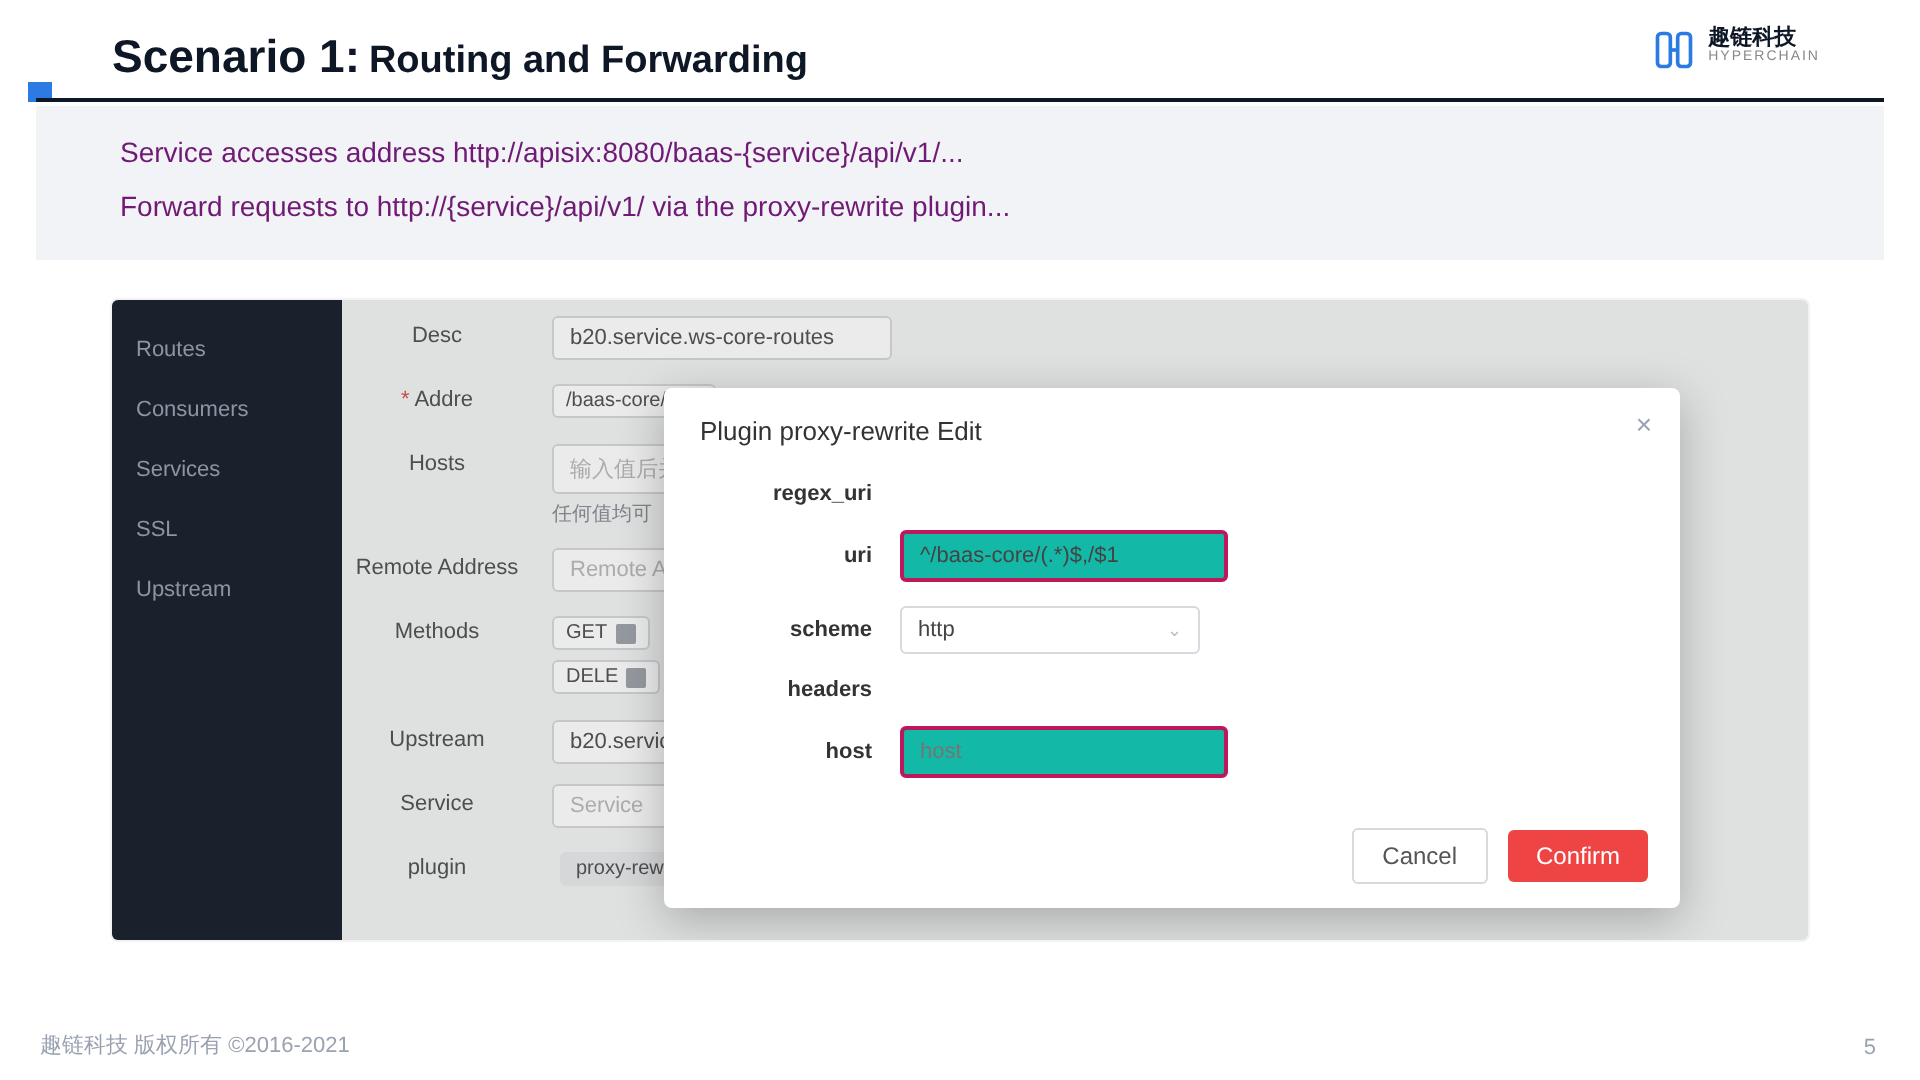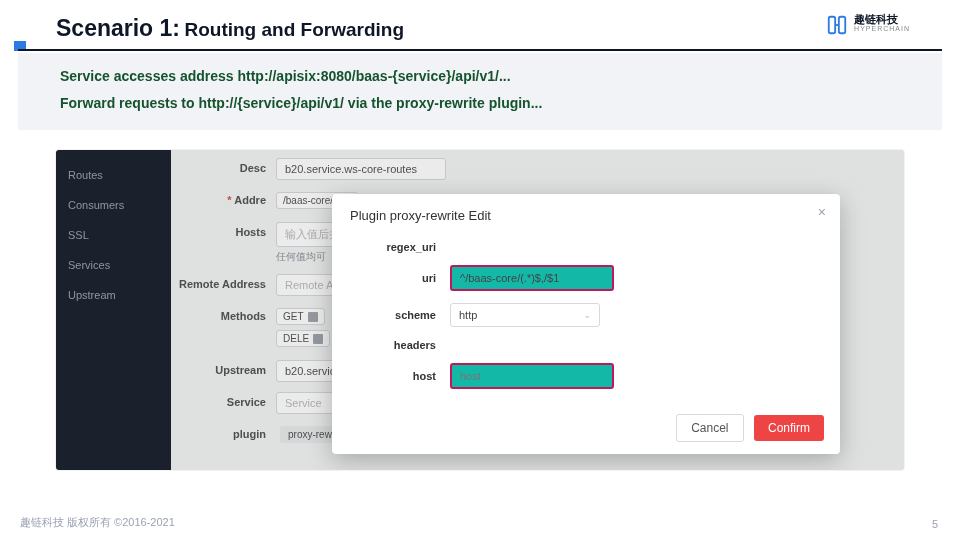--- a/index.html
+++ b/index.html
@@ -8,27 +8,27 @@
   .header-row { position: absolute; top: 14px; left: 56px; right: 50px; display: flex; align-items: baseline; justify-content: space-between; gap: 28px; }
   .title-group { font-weight: 700; color: #0e1726; }
   .t-big { font-size: 23px; }
   .t-sm { font-size: 19px; }
   .logo { display: flex; align-items: flex-start; gap: 6px; }
   .logo-txt { font-size: 11px; color: #0e1726; font-weight: 700; line-height: 1; }
   .logo-sub { font-size: 7px; color: #888; letter-spacing: 1px; line-height: 1; }
   .hr { position: absolute; top: 49px; left: 18px; right: 18px; height: 2px; background: #0e1726; }
   .blue-block-corner { position: absolute; top: 41px; left: 14px; width: 12px; height: 10px; background: #2c7be5; }
   .info-box { position: absolute; top: 53px; left: 18px; right: 18px; background: #f1f3f6; padding: 10px 42px 14px; }
-  .info-line { color: #14532d; font-size: 14px; font-weight: 700; line-height: 1.9; }
+  .info-line { color: #701a75; font-size: 14px; font-weight: 400; line-height: 1.9; }
   .screenshot { position: absolute; top: 150px; left: 56px; width: 848px; height: 320px; background: #f2f3f4; border-radius: 3px; overflow: hidden; box-shadow: 0 0 0 1px rgba(0,0,0,0.05); }
   .sidebar { position: absolute; left: 0; top: 0; bottom: 0; width: 115px; background: #1e2430; padding-top: 10px; }
   .nav-item { color: #9aa2b1; font-size: 11px; padding: 9px 12px; }
   .form-area { position: absolute; left: 115px; top: 0; right: 0; bottom: 0; padding: 8px 0 8px 0; }
   .f-row { display: flex; align-items: flex-start; margin-bottom: 10px; }
-  .f-lbl { width: 105px; text-align: right; padding-right: 10px; font-size: 11px; color: #555; padding-top: 4px; font-weight: 700; }
+  .f-lbl { width: 105px; text-align: center; padding-right: 10px; font-size: 11px; color: #555; padding-top: 4px; font-weight: 400; }
   .req::before { content: "* "; color: #d9534f; }
   .f-ctl { flex: 1; }
   .pill-input { display: inline-block; background: #fff; border: 1px solid #d6d9dd; border-radius: 3px; padding: 4px 8px; font-size: 11px; color: #555; min-width: 170px; }
   .placeholder { color: #bbb; }
   .sub-help { font-size: 10px; color: #8b8f96; margin-top: 3px; }
   .tag { display: inline-flex; align-items: center; background: #fff; border: 1px solid #d6d9dd; border-radius: 3px; padding: 2px 6px; font-size: 10px; color: #555; margin: 0 3px 3px 0; }
   .tag-square { width: 10px; height: 10px; background: #a0a6ad; display: inline-block; margin-left: 4px; border-radius: 1px; }
   .small-pill { display: inline-block; background: #e8eaec; border-radius: 3px; padding: 3px 8px; font-size: 10px; color: #555; margin-left: 4px; }
   .modal-bg { position: absolute; inset: 0; background: rgba(0,0,0,0.08); }
   .modal { position: absolute; left: 276px; top: 44px; width: 508px; height: 260px; background: #fff; border-radius: 4px; box-shadow: 0 6px 24px rgba(0,0,0,0.25); padding: 14px 18px; }
@@ -72,22 +72,22 @@
 
   <div class="info-box">
     <div class="info-line">Service accesses address http://apisix:8080/baas-{service}/api/v1/...</div>
     <div class="info-line">Forward requests to http://{service}/api/v1/ via the proxy-rewrite plugin...</div>
   </div>
 
   <div class="screenshot">
     <div class="sidebar">
       <div class="nav-item">Routes</div>
       <div class="nav-item">Consumers</div>
+      <div class="nav-item">Services</div>
       <div class="nav-item">SSL</div>
-      <div class="nav-item">Services</div>
       <div class="nav-item">Upstream</div>
     </div>
 
     <div class="form-area">
       <div class="f-row">
         <div class="f-lbl">Desc</div>
         <div class="f-ctl"><span class="pill-input">b20.service.ws-core-routes</span></div>
       </div>
       <div class="f-row">
         <div class="f-lbl req">Addre</div>

